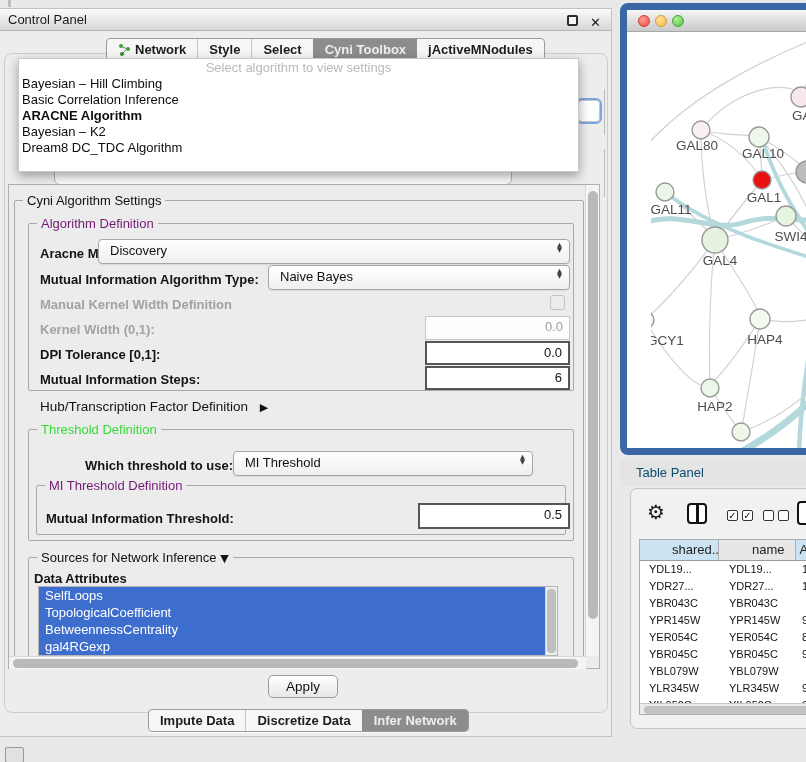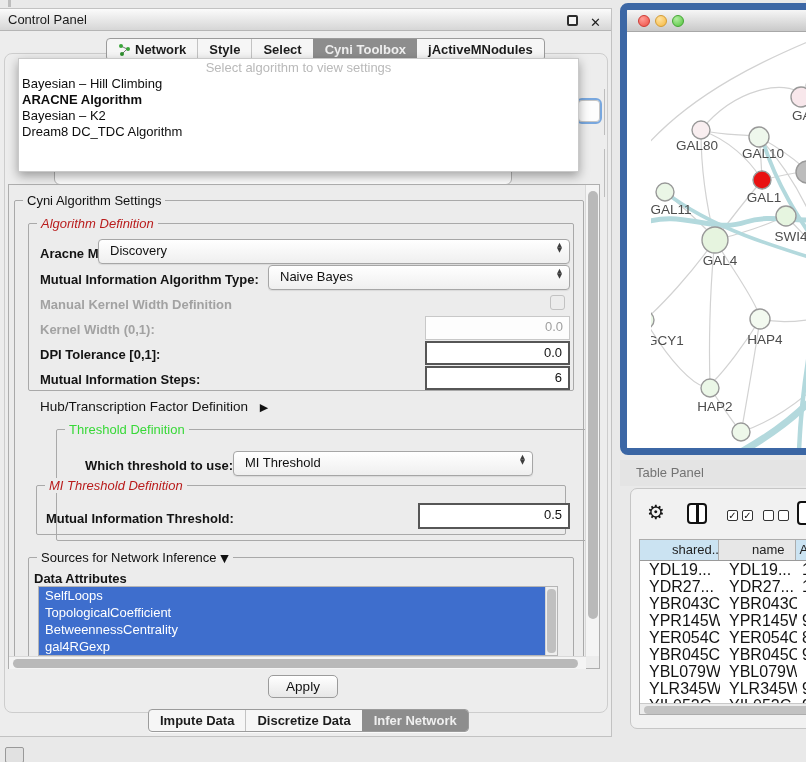--- a/index.html
+++ b/index.html
@@ -50,21 +50,21 @@
     border:1px solid #aeaeae; background:#ececec; z-index:10; }
   .sp-content { position:absolute; left:1px; top:1px; width:576px; height:470px; overflow:hidden; }
   .vscroll { position:absolute; right:0; top:0; width:14px; height:471px; background:#f4f4f4; border-left:1px solid #d9d9d9; }
   .vscroll .thumb { position:absolute; left:2px; top:6px; width:10px; height:428px; border-radius:5px; background:#b9b9b9; }
   .hscroll { position:absolute; left:0; top:471px; width:577px; height:13px; background:#f4f4f4; border-top:1px solid #d9d9d9; }
   .hscroll .thumb { position:absolute; left:4px; top:2px; width:565px; height:9px; border-radius:5px; background:#b9b9b9; }
 
   .group { position:absolute; border:1px solid #a9a9a9; border-radius:2px; }
   .legend { position:absolute; top:-8px; left:8px; background:#ececec; padding:0 4px;
     font-size:13px; color:#111; white-space:nowrap; }
-  .legend.blue { color:#b91c1c;font-style:italic; }
+  .legend.blue { color:#701a75; }
   .legend.green { color:#38d838; }
 
   .lbl { position:absolute; font-size:13px; font-weight:bold; color:#131313; white-space:nowrap; }
   .lbl.disabled { color:#a2a2a2; }
   .plain { font-weight:normal; }
 
   .field { position:absolute; background:#ffffff; border:2px solid #565656; font-size:13px;
     text-align:right; padding:0 6px; line-height:20px; color:#111; }
   .field.disabled { border:1px solid #c8c8c8; color:#9f9f9f; background:#fdfdfd; }
 
@@ -94,21 +94,21 @@
   .net-titlebar { position:absolute; left:0; top:0; right:0; height:22px;
     background:linear-gradient(#f6f6f6,#c9c9c9); border-bottom:1px solid #a8a8a8; }
   .tl { position:absolute; top:5px; width:12px; height:12px; border-radius:50%; }
   .tl.red { left:11px; background:radial-gradient(circle at 35% 30%, #ff9d96, #ee4d43); border:1px solid #ce3a34; }
   .tl.yellow { left:28px; background:radial-gradient(circle at 35% 30%, #ffe2a0, #f5b73e); border:1px solid #d39c35; }
   .tl.green { left:45px; background:radial-gradient(circle at 35% 30%, #b1eda0, #52c43c); border:1px solid #44a534; }
   .net-canvas { position:absolute; left:0; top:22px; right:0; bottom:0; background:#ffffff; overflow:hidden;padding-left:24px; }
 
   
   .table-panel-bar { position:absolute; left:620px; top:460px; width:186px; height:26px;
-    background:#e4e4e4; font-size:13px; line-height:25px; padding-left:16px; color:#737373; }
+    background:#e4e4e4; font-size:13px; line-height:25px; padding-left:16px; color:#0c4a6e; }
   .table-panel { position:absolute; left:630px; top:488px; width:200px; height:241px;
     background:#f1f1f1; border:1px solid #c6c6c6; border-radius:7px; }
   .tp-toolbar { position:absolute; left:0; top:0; right:0; height:50px; }
   .gear { position:absolute; left:16px; top:11px; font-size:20px; color:#161616; font-family:"DejaVu Sans", sans-serif; }
   .icon-split { position:absolute; left:56px; top:14px; width:20px; height:21px;
     border:2.5px solid #111; border-radius:4px; background:#fff; }
   .icon-split::after { content:""; position:absolute; left:7px; top:0; bottom:0; width:2.5px; background:#111; }
   .cb-pair { position:absolute; top:21px; display:flex; gap:4px; }
   .cb-sm { width:11px; height:11px; border:1.5px solid #333; border-radius:2px; background:#fff;
     font-size:10px; line-height:10px; text-align:center; color:#111; font-family:"DejaVu Sans", sans-serif; }
@@ -119,21 +119,21 @@
   .tp-table { position:absolute; left:8px; top:50px; width:200px; height:176px;
     border:1px solid #adadad; background:#ffffff; overflow:hidden; }
   .tp-header { display:flex; height:21px; border-bottom:1px solid #9a9a9a; }
   .tp-hcell { font-size:13px; line-height:20px; text-align:center; color:#222;
     border-right:1px solid #adadad; overflow:hidden; white-space:nowrap; }
   .tp-hcell.c0 { width:80px; background:#cbe3f2;padding-left:32px; }
   .tp-hcell.c1 { width:77px; background:#e7e7e7; text-align:right; padding-right:10px; }
   .tp-hcell.c2 { width:43px; background:#cbe3f2; text-align:left; padding-left:4px; }
   .tp-rows { position:absolute; left:0; top:21px; width:200px; height:142px; overflow:hidden; }
   .tp-row { display:flex; height:17px; }
-  .tp-cell { font-size:16px; line-height:17px; padding-left:9px; white-space:nowrap; overflow:hidden; color:#141414; }
+  .tp-cell { font-size:11px; line-height:17px; padding-left:9px; white-space:nowrap; overflow:hidden; color:#141414; }
   .tp-cell.c0 { width:80px; } .tp-cell.c1 { width:77px; } .tp-cell.c2 { width:43px; padding-left:5px; }
   .tp-hscroll { position:absolute; left:0; top:163px; width:200px; height:12px; background:#ececec; border-top:1px solid #c9c9c9; }
   .tp-hscroll .thumb { position:absolute; left:4px; top:2px; width:188px; height:8px; border-radius:4px; background:#c2c2c2; }
 
   .mini-dock-icon { position:absolute; left:5px; top:747px; width:19px; height:16px;
     border:1px solid #999; border-radius:2px; background:#e1e1e1; }
   .top-left-artifact { position:absolute; left:8px; top:0; width:3px; height:7px; background:#bdbdbd; }
 </style>
 </head>
 <body>
@@ -176,20 +176,21 @@
 
   <div class="frag-wide-combo"></div>
   <div class="frag-combo-cap"></div>
   <div class="frag-border-1"></div>
   <div class="frag-border-2"></div>
 
   <div class="algo-popup">
     <div class="algo-prompt">Select algorithm to view settings</div>
     <div id="algo-list">
         <div class="algo-item">Bayesian – Hill Climbing</div>
+        <div class="algo-item">Basic Correlation Inference</div>
         <div class="algo-item selected">ARACNE Algorithm</div>
         <div class="algo-item">Bayesian – K2</div>
         <div class="algo-item">Dream8 DC_TDC Algorithm</div>
       </div>
   </div>
 
   <div class="scrollpane">
     <div class="sp-content">
 
       <div class="group" style="left:4px; top:14px; width:570px; height:470px;">
@@ -216,21 +217,21 @@
       <div class="lbl" style="left:30px; top:161px;">DPI Tolerance [0,1]:</div>
       <div class="field" style="left:415px; top:155px; width:145px; height:24px;">0.0</div>
       <div class="lbl" style="left:30px; top:186px;">Mutual Information Steps:</div>
       <div class="field" style="left:415px; top:180px; width:145px; height:24px;">6</div>
 
       <div class="lbl plain" style="left:30px; top:213px; font-size:13.5px;">
         <span>Hub/Transcription Factor Definition</span>
         <span class="tri" style="margin-left:8px;">▶</span>
       </div>
 
-      <div class="group" style="left:18px; top:243px; width:546px; height:112px;margin-left:28px;">
+      <div class="group" style="left:18px; top:243px; width:546px; height:112px;">
         <span class="legend green">Threshold Definition</span>
       </div>
       <div class="lbl" style="left:75px; top:272px;">Which threshold to use:</div>
       <div class="combo" style="left:223px; top:265px; width:300px; height:25px;">
         <span>MI Threshold</span>
         <span class="steppers">▲<br>▼</span>
       </div>
       <div class="group" style="left:26px; top:299px; width:530px; height:50px;">
         <span class="legend blue">MI Threshold Definition</span>
       </div>

